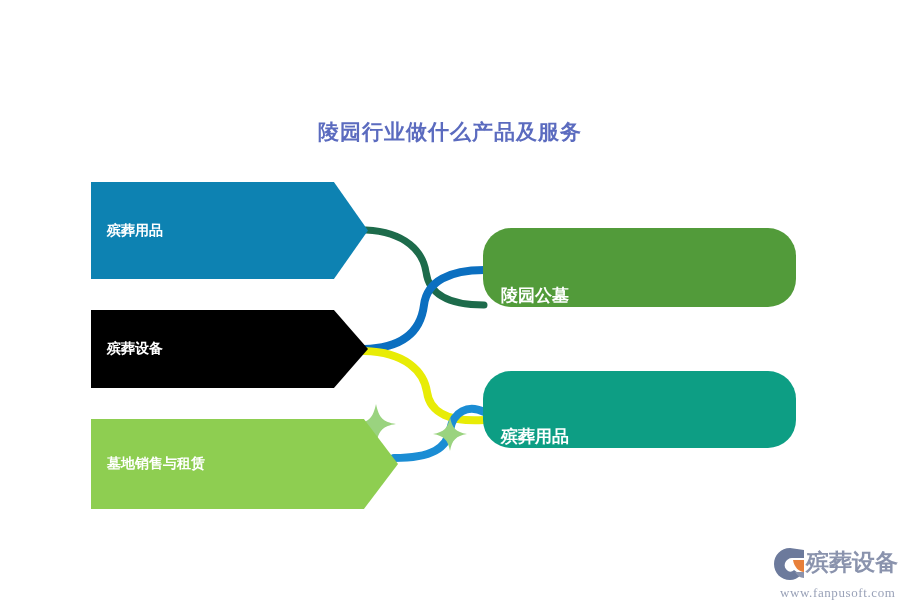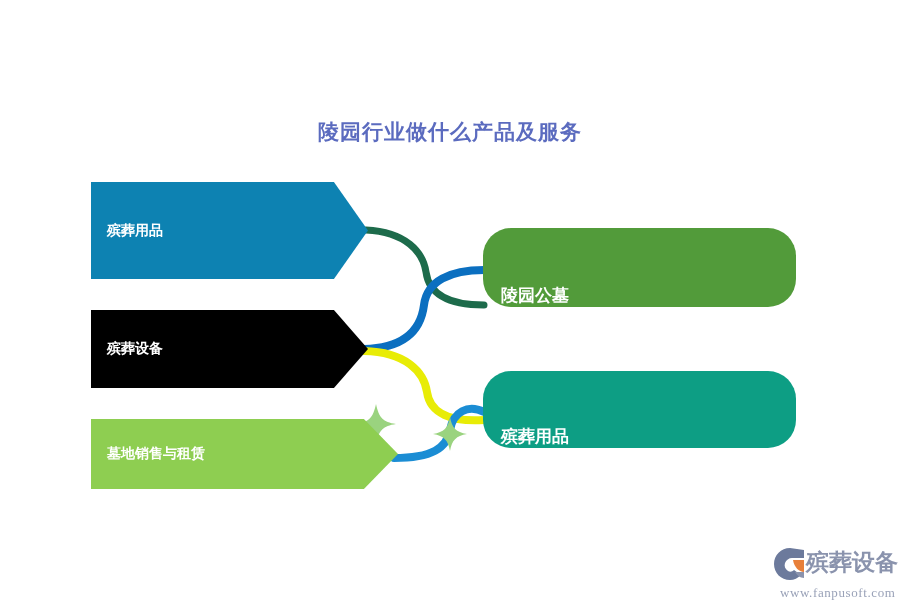--- a/index.html
+++ b/index.html
@@ -72,21 +72,21 @@
     left: 91px; top: 182px; width: 277px; height: 97px;
     background: #0d82b2;
     clip-path: polygon(0 0, 87.7% 0, 100% 50%, 87.7% 100%, 0 100%);
   }
   #arrow-node-2 {
     left: 91px; top: 310px; width: 277px; height: 78px;
     background: #000000;
     clip-path: polygon(0 0, 87.7% 0, 100% 50%, 87.7% 100%, 0 100%);
   }
   #arrow-node-3 {
-    left: 91px; top: 419px; width: 307px; height: 70px;
+    left: 91px; top: 419px; width: 307px; height: 90px;
     background: #8ece51;
     clip-path: polygon(0 0, 88.9% 0, 100% 50%, 88.9% 100%, 0 100%);
   }
   #box-node-1 {
     left: 483px; top: 228px; width: 313px; height: 79px;
     background: #529b3a;
   }
   #box-node-2 {
     left: 483px; top: 371px; width: 313px; height: 77px;
     background: #0d9e84;

